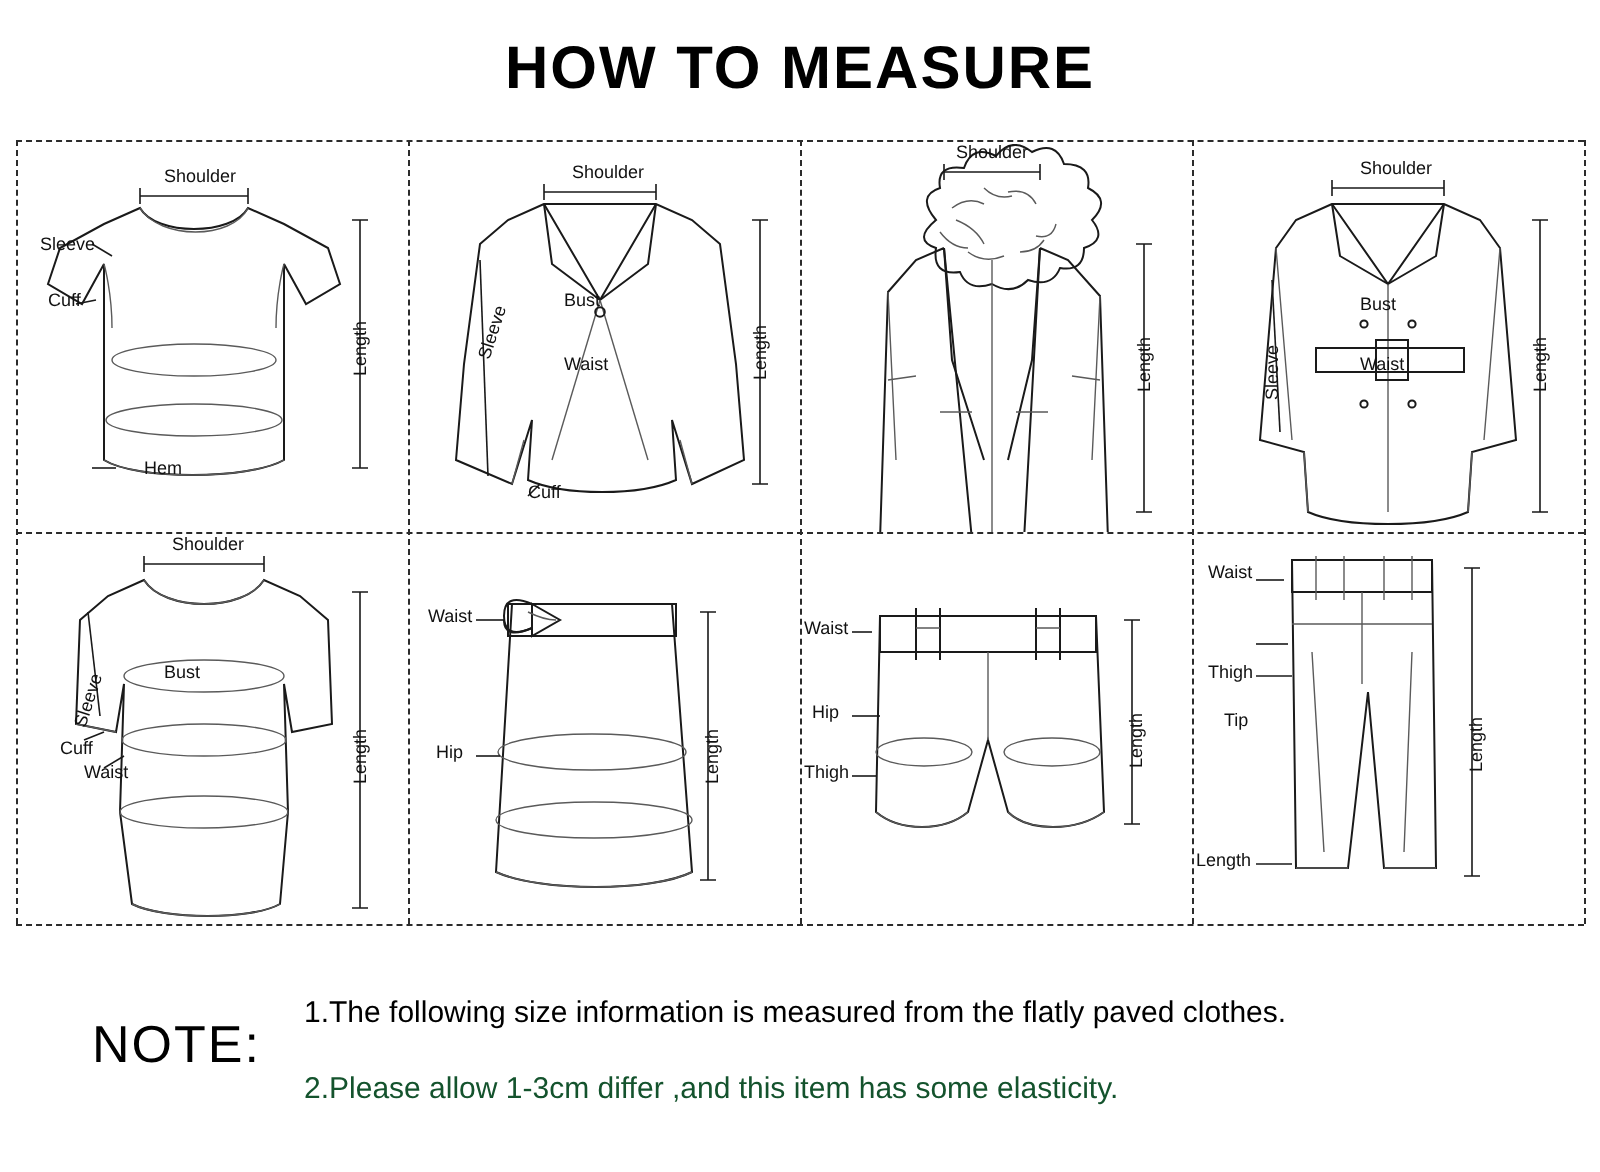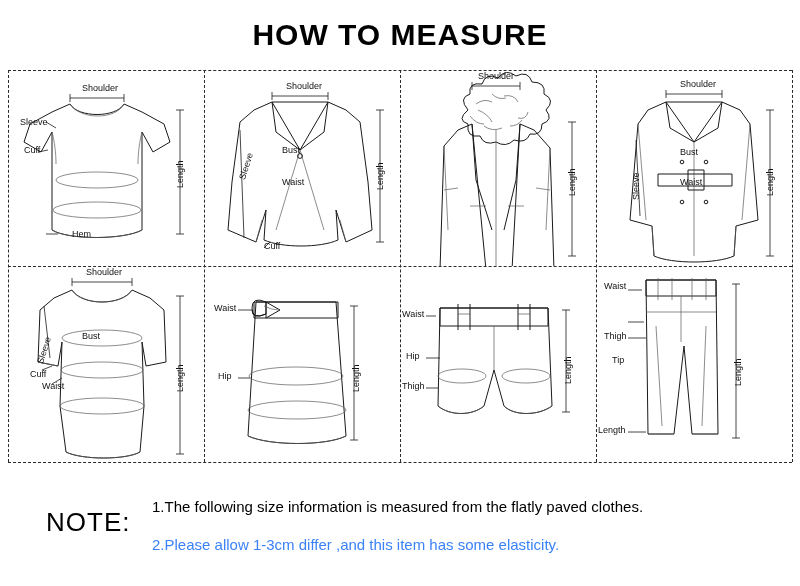--- a/index.html
+++ b/index.html
@@ -86,21 +86,21 @@
     left: 152px;
     top: 18px;
     font-size: 15px;
     color: #000;
   }
   .note-line2 {
     position: absolute;
     left: 152px;
     top: 56px;
     font-size: 15px;
-    color: #3b82f6;
+    color: #14532d;
   }
   svg { display: block; }
   .st { fill: none; stroke: #1a1a1a; stroke-width: 1; }
   .st-thin { fill: none; stroke: #5a5a5a; stroke-width: 0.7; }
   .st-dim { fill: none; stroke: #1a1a1a; stroke-width: 0.8; }
 </style>
 </head>
 <body>
 
 <div class="page">

